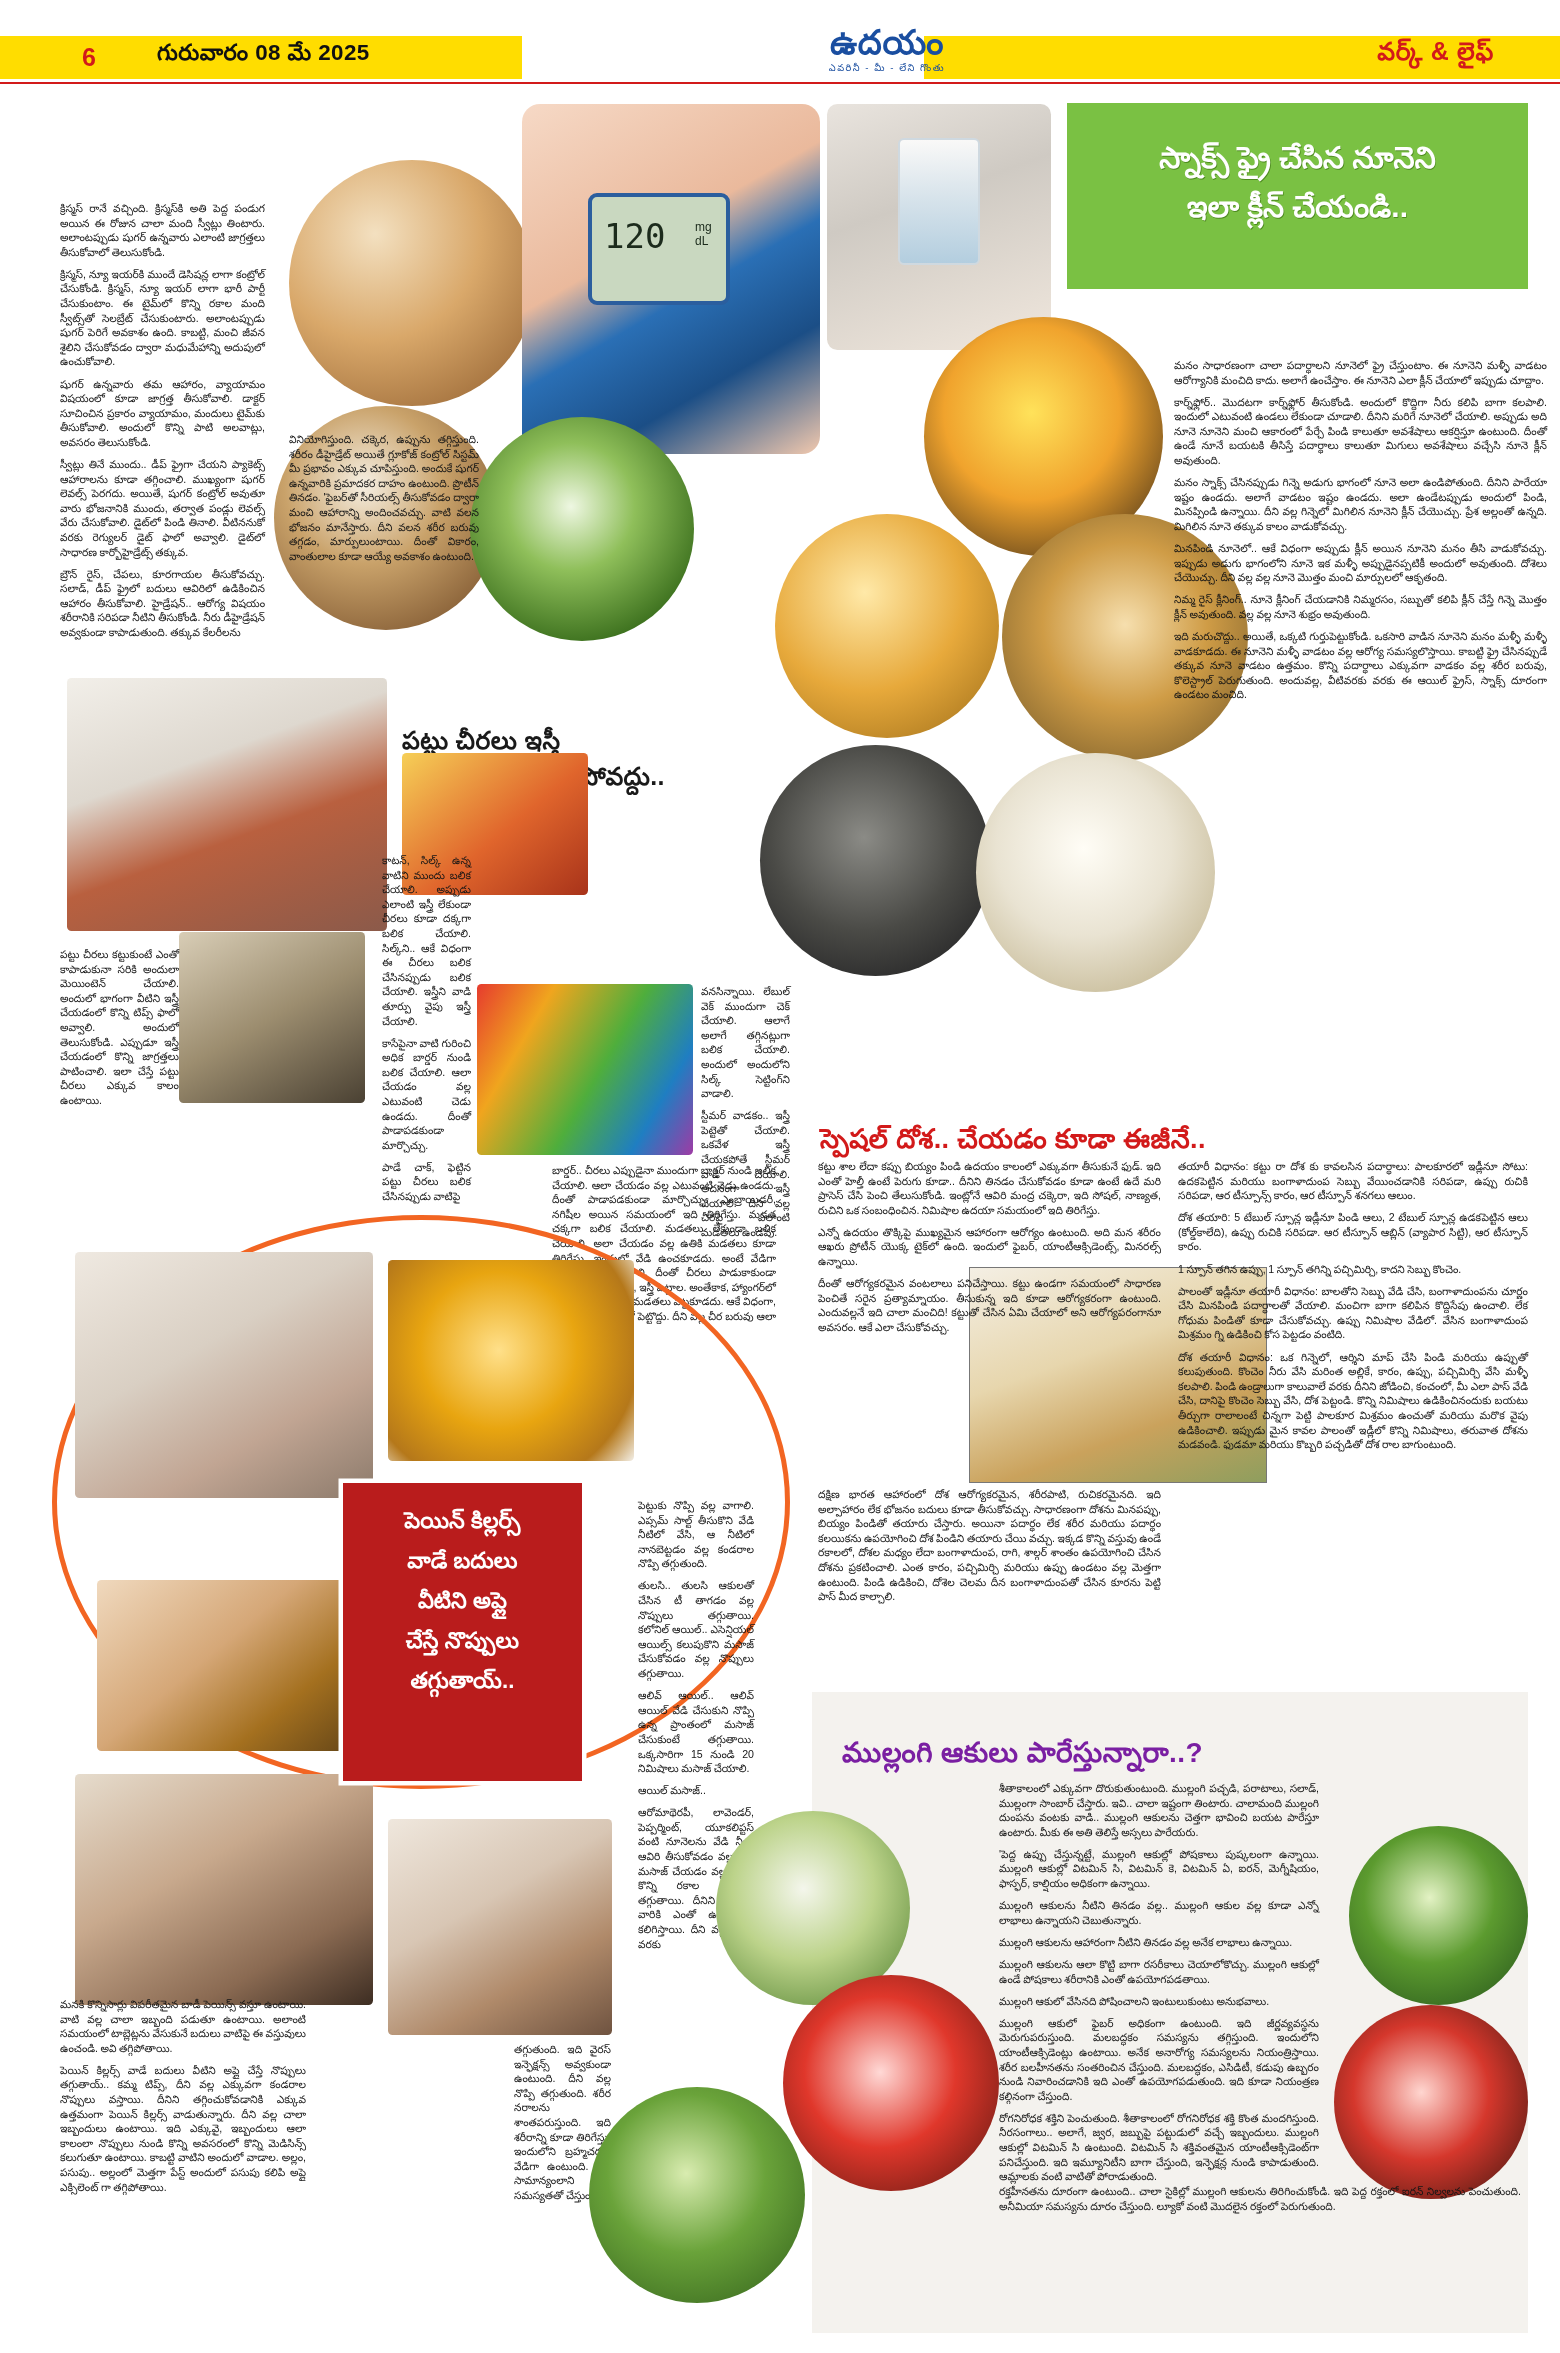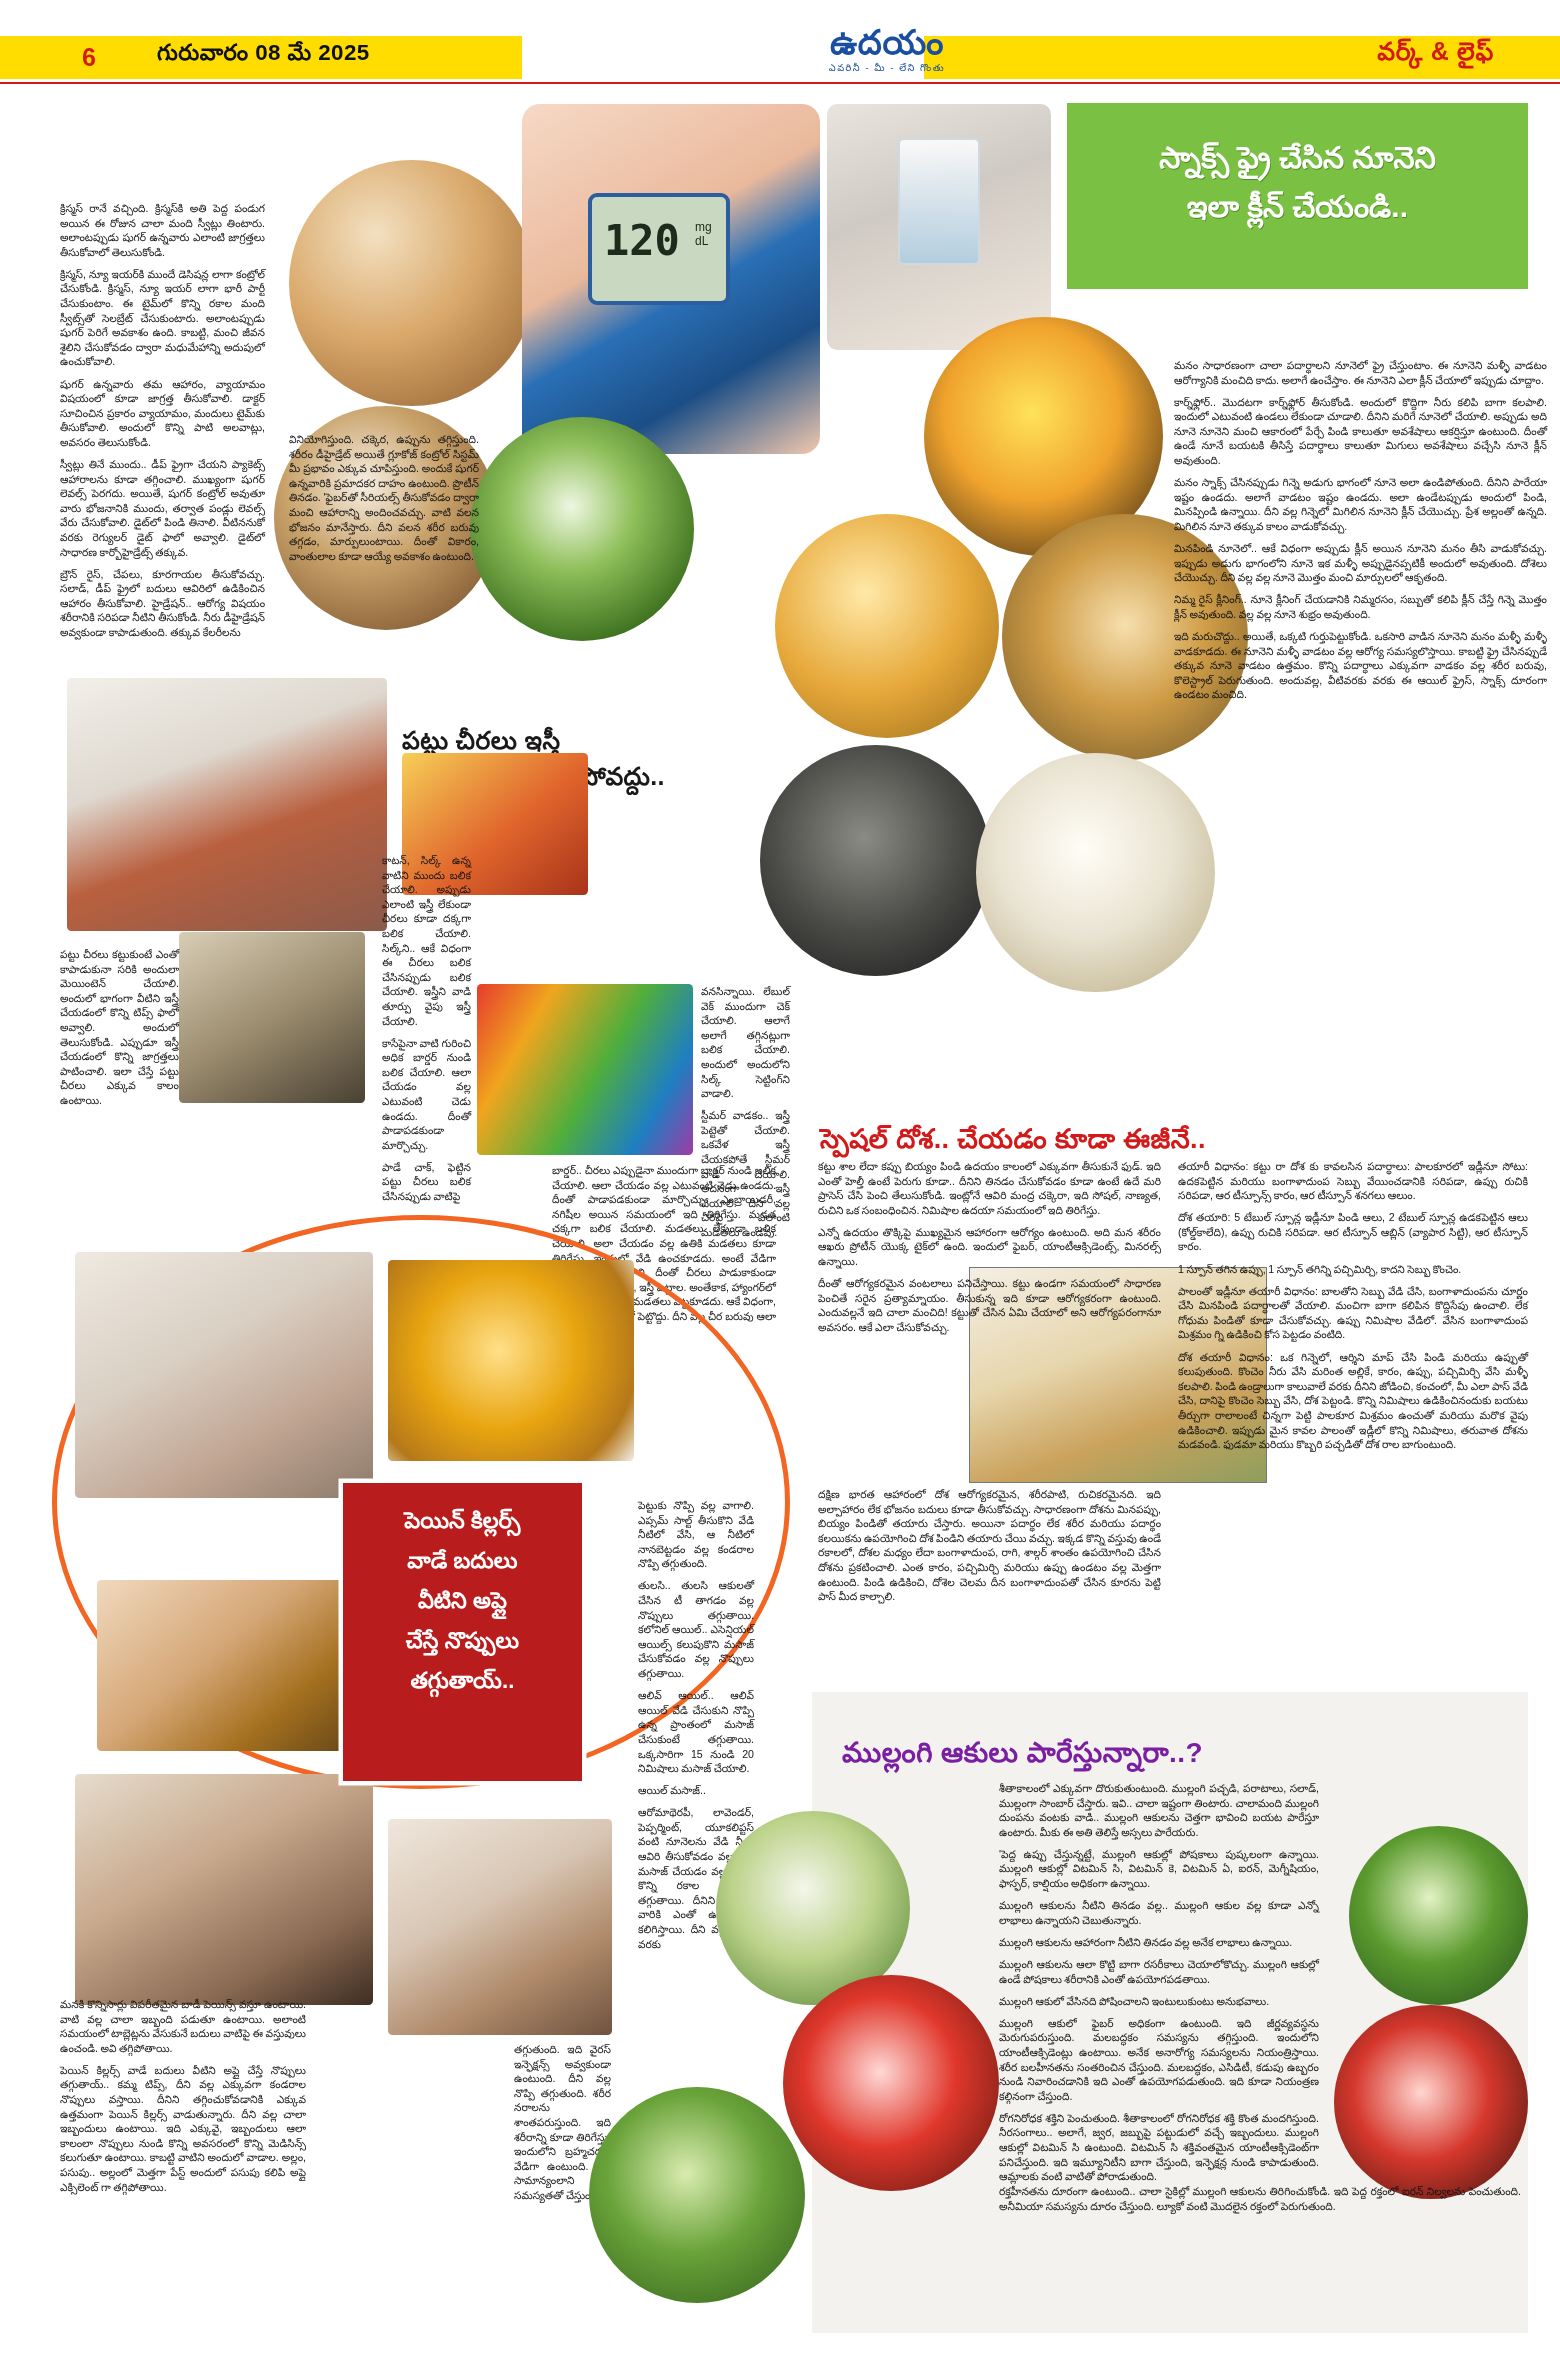--- a/index.html
+++ b/index.html
@@ -212,21 +212,21 @@
     <div class="mast-section">వర్క్ &amp; లైఫ్</div>
     <div class="mast-rule"></div>
   </div>
 
 
   <div class="photo circ" style="left:289px;top:160px;width:246px;height:246px;
        background:radial-gradient(circle at 35% 30%,#f3e0c0,#d9a86a 45%,#8c5a2b 100%);"></div>
   <div class="photo" style="left:522px;top:104px;width:298px;height:350px;border-radius:18px;
        background:linear-gradient(150deg,#f6d9c6 0%,#eab99c 40%,#2a6fb5 55%,#1b4e86 75%,#f2c9ae 100%);">
     <div style="position:absolute;left:66px;top:89px;width:142px;height:112px;background:#c9d8c0;border-radius:9px;border:4.5px solid #2b5e9e;"></div>
-    <div style="position:absolute;left:82px;top:112px;font-size:42px;font-weight:bold;color:#1c2b1c;font-family:'DejaVu Sans Mono',monospace;text-align:right;">120</div>
+    <div style="position:absolute;left:82px;top:112px;font-size:34px;font-weight:normal;color:#1c2b1c;font-family:'DejaVu Sans Mono',monospace;text-align:right;">120</div>
     <div style="position:absolute;left:173px;top:116px;font-size:12px;color:#1c2b1c;">mg<br>dL</div>
   </div>
   <div class="photo" style="left:827px;top:104px;width:224px;height:246px;border-radius:10.4px;
        background:linear-gradient(160deg,#e9e4de 0%,#cfcac3 40%,#f0e7dd 100%);">
     <div style="position:absolute;left:71px;top:34px;width:82px;height:127px;border-radius:6px;background:linear-gradient(180deg,rgba(255,255,255,.85),rgba(175,205,225,.9));border:2.2px solid #cfd9e0;"></div>
   </div>
   <div class="photo circ" style="left:274px;top:406px;width:224px;height:224px;
        background:radial-gradient(circle at 40% 35%,#f6efe2,#c9a26a 40%,#6b4321 100%);"></div>
   <div class="photo circ" style="left:470px;top:417px;width:224px;height:224px;
        background:radial-gradient(circle at 45% 40%,#eef7e2,#8fbf5a 35%,#3f7320 75%,#d3452f 100%);"></div>

